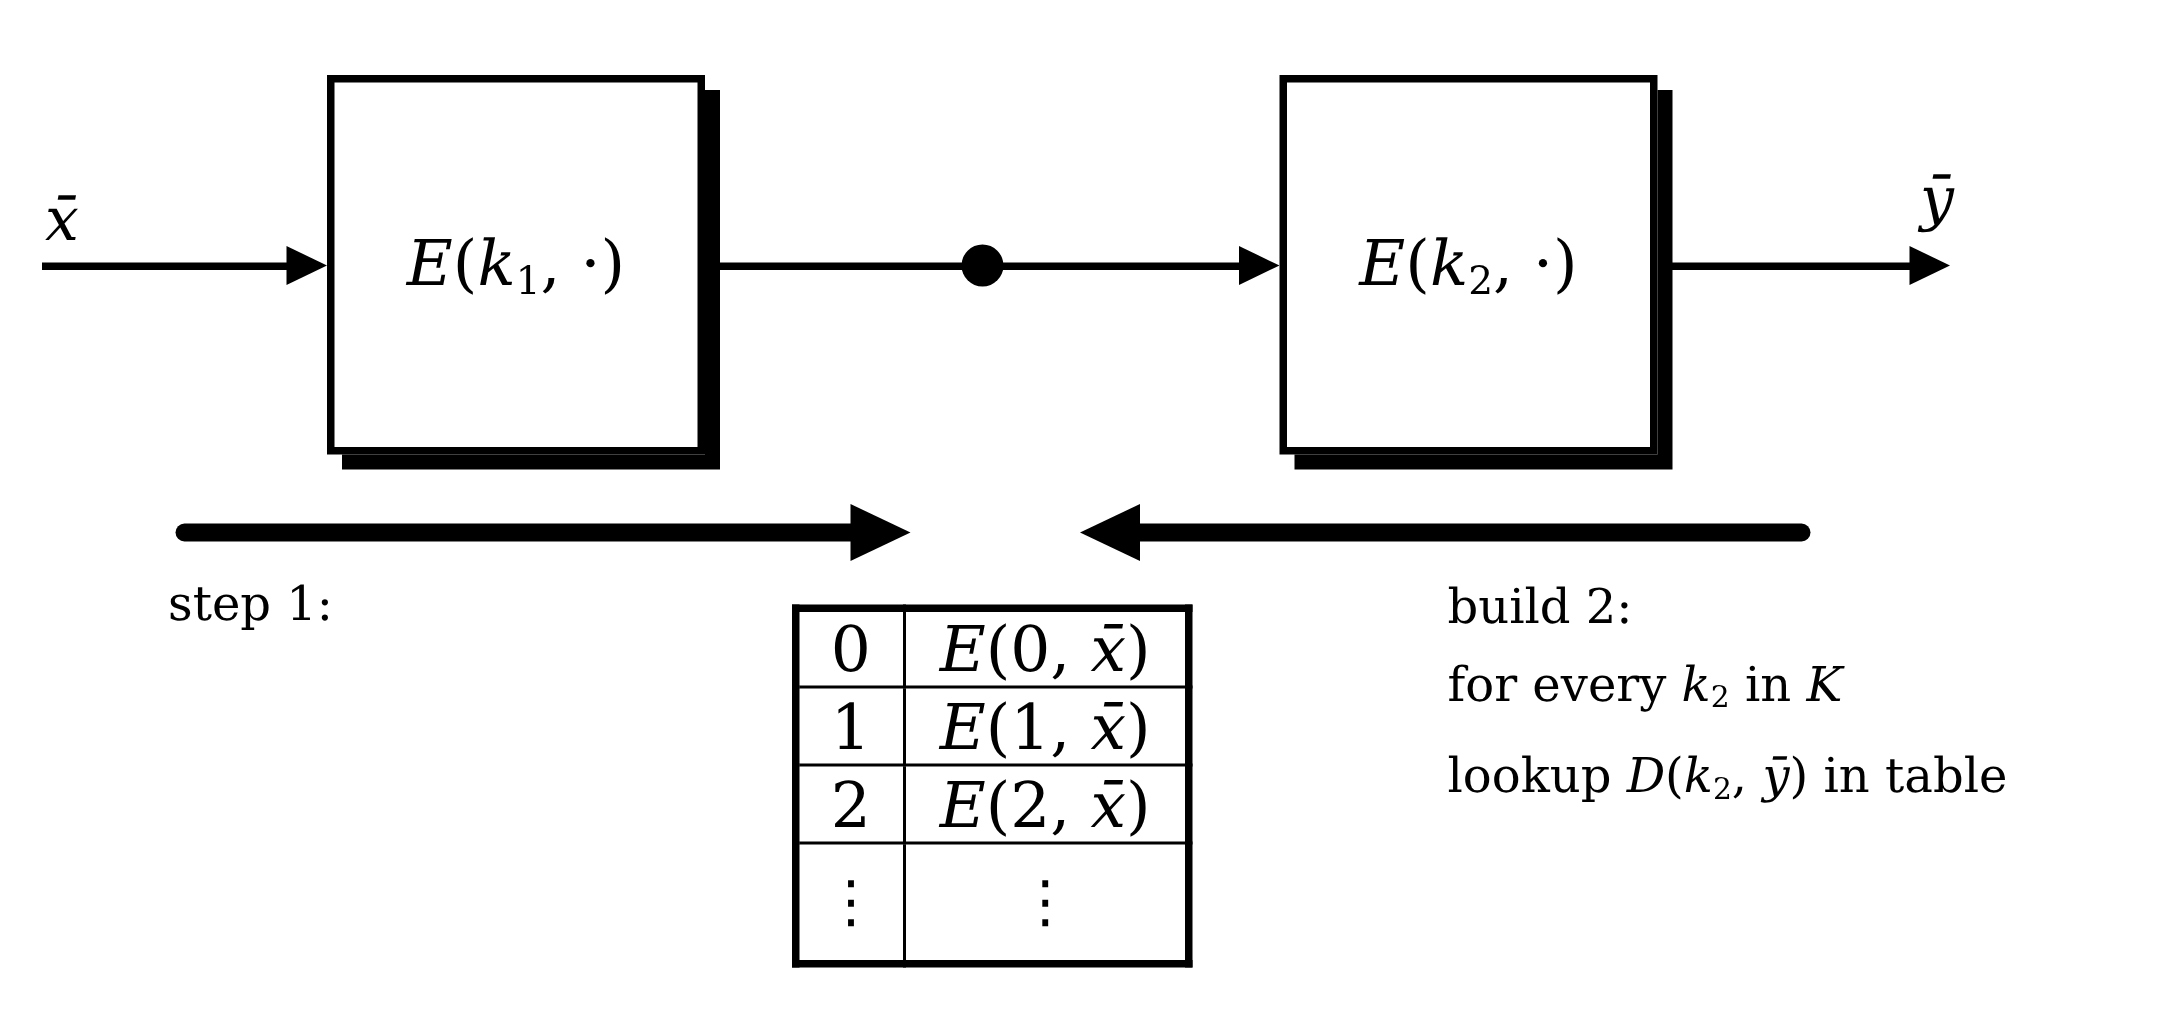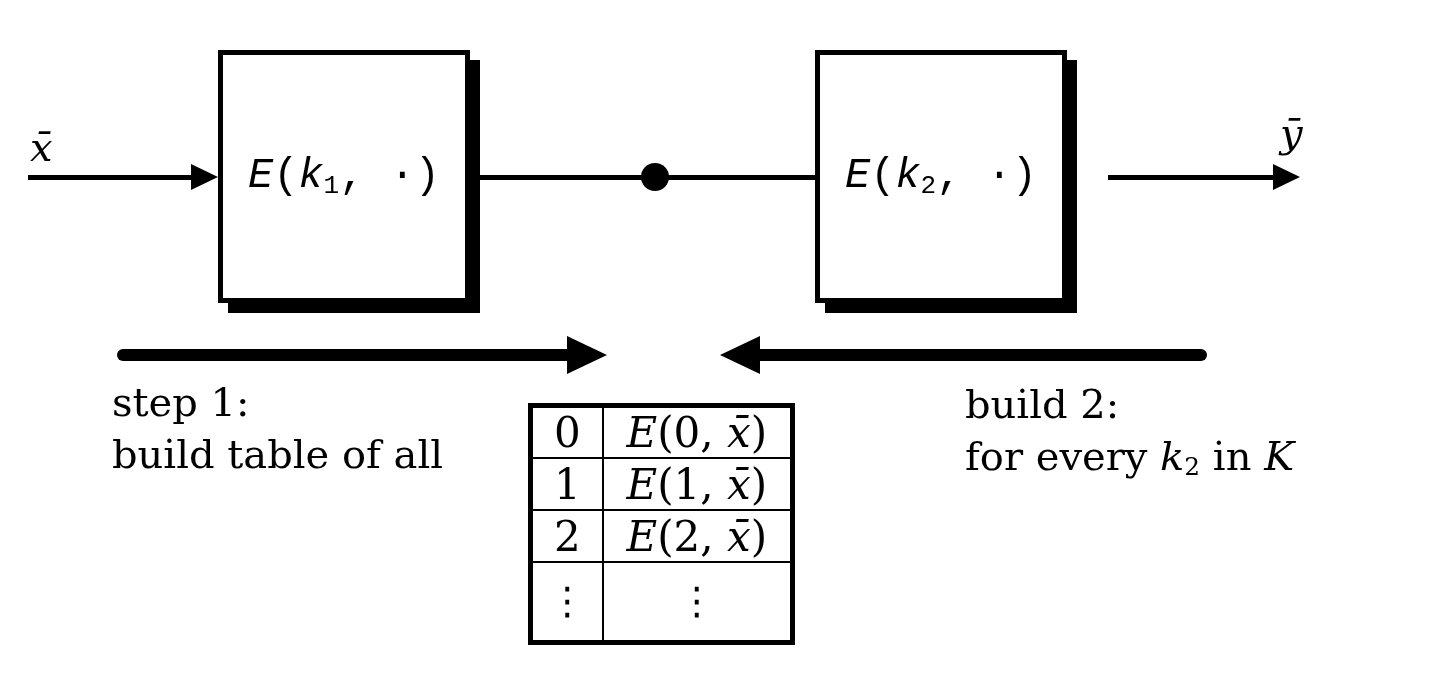--- a/index.html
+++ b/index.html
@@ -34,21 +34,21 @@
   .fat-head-r {
     position:absolute; top:336px; width:0; height:0;
     border-top:19px solid transparent; border-bottom:19px solid transparent;
     border-left:40px solid #000;
   }
   .fat-head-l {
     position:absolute; top:336px; width:0; height:0;
     border-top:19px solid transparent; border-bottom:19px solid transparent;
     border-right:40px solid #000;
   }
-  .textblock { position:absolute; font-size:40px; line-height:52px; white-space:nowrap; }
+  .textblock { position:absolute; font-size:32px; line-height:52px; white-space:nowrap; }
   
   table.lookup {
     position:absolute; left:528px; top:403px;
     border-collapse:collapse; border:5px solid #000;
     background:#fff; font-size:42px; table-layout:fixed;
   }
   table.lookup td { border:2px solid #000; text-align:center; vertical-align:middle; padding:0; }
   td.keycell { width:72px; }
   td.valcell { width:190px; }
   tr.trow td { height:52px; }
@@ -60,54 +60,54 @@
 </style>
 </head>
 <body>
 
 <div id="canvas">
 
   <div class="iolabel" style="left:30px; top:124px;"><span class="mi">x̄</span></div>
   <div class="wire" style="left:28px; top:175px; width:166px;"></div>
   <div class="ah-r" style="left:191px; top:164px;"></div>
 
-  <div class="box" style="left:218px; top:50px;font-family:Liberation Mono, monospace;">
+  <div class="box" style="left:218px; top:50px;">
     <span><span class="mi">E</span><span>(</span><span class="mi">k</span><span class="msub">1</span><span>, </span><span>·</span><span>)</span></span>
   </div>
 
   <div class="wire" style="left:470px; top:175px; width:358px;"></div>
   <div class="dot" style="left:641px; top:163px;"></div>
   <div class="ah-r" style="left:826px; top:164px;"></div>
 
-  <div class="box" style="left:815px; top:50px;font-family:Liberation Mono, monospace;">
+  <div class="box" style="left:853px; top:50px;">
     <span><span class="mi">E</span><span>(</span><span class="mi">k</span><span class="msub">2</span><span>, </span><span>·</span><span>)</span></span>
   </div>
 
   <div class="wire" style="left:1108px; top:175px; width:166px;"></div>
   <div class="ah-r" style="left:1273px; top:164px;"></div>
   <div class="iolabel" style="left:1280px; top:110px;"><span class="mi">ȳ</span></div>
 
   <div>
     <div class="fat-shaft round-l" style="left:117px; width:455px;"></div>
     <div class="fat-head-r" style="left:567px;"></div>
   </div>
 
   <div>
     <div class="fat-head-l" style="left:720px;"></div>
     <div class="fat-shaft round-r" style="left:756px; width:451px;"></div>
   </div>
 
   <div class="textblock" style="left:112px; top:376px;">
     <div>step 1:</div>
-    <div>build table of all</div>
   </div>
 
   <div class="textblock" style="left:965px; top:378px;">
     <div>build 2:</div>
     <div><span>for every </span><span class="mi">k</span><span class="msub">2</span><span> in </span><span class="mcal">K</span></div>
+    <div><span>lookup </span><span class="mi">D</span><span>(</span><span class="mi">k</span><span class="msub">2</span><span>, </span><span class="mi">ȳ</span><span>) in table</span></div>
   </div>
 
   <table class="lookup">
     <tbody>
       <tr class="trow">
         <td class="keycell"><span>0</span></td>
         <td class="valcell"><span class="mi">E</span><span>(0, </span><span class="mi">x̄</span><span>)</span></td>
       </tr>
       <tr class="trow">
         <td class="keycell"><span>1</span></td>

